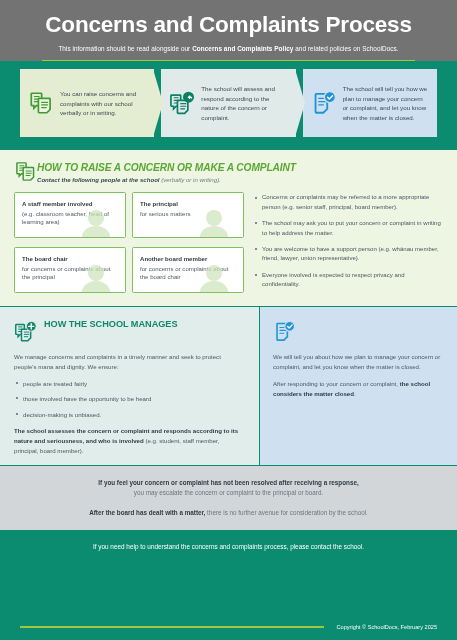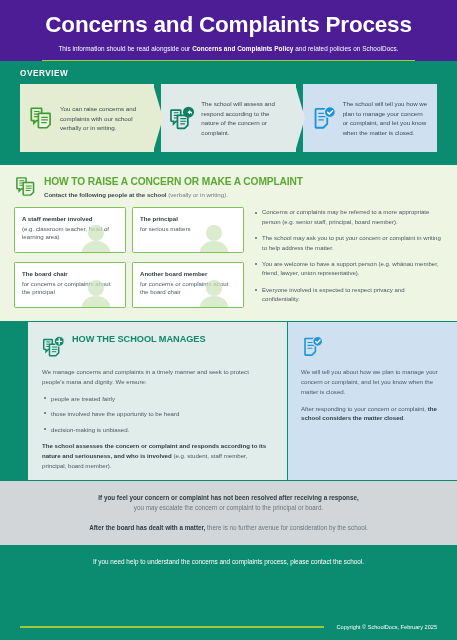--- a/index.html
+++ b/index.html
@@ -6,21 +6,21 @@
   html,body { width:457px; height:640px; }
   body {
     font-family:"Liberation Sans", sans-serif;
     background:#0b8b6f;
     color:#2f3b44;
     overflow:hidden;
   }
   .page { position:relative; width:457px; height:640px; display:flex; flex-direction:column; }
 
   
-  .header { background:#4c1d95; padding:12px 20px 0 20px; }
+  .header { background:#737373; padding:12px 20px 0 20px; }
   .header h1 {
     color:#ffffff;
     font-size:22.5px;
     font-weight:bold;
     text-align:center;
     letter-spacing:-0.2px;
     line-height:1.15;
   }
   .header .sub {
     color:#ffffff;
@@ -68,21 +68,21 @@
   .ov-icon { flex:0 0 auto; width:26px; height:26px; }
   .ov-icon svg { width:100%; height:100%; display:block; }
   .ov-text { font-size:6.2px; line-height:1.55; color:#3c4a52; }
 
   
   .raise {
     background:#eef5e3;
     padding:10px 14px 10px 14px;
     border-top:1.5px solid #0b8b6f;
   }
-  .raise-head { display:flex; align-items:center; gap:7px; margin-bottom:9px; }
+  .raise-head { display:flex; align-items:flex-end; margin-bottom:9px;font-style:italic; }
   .raise-head .hicon { flex:0 0 auto; width:23px; height:23px; }
   .raise-head .hicon svg { width:100%; height:100%; display:block; }
   .raise-title {
     color:#5aa832;
     font-size:10.2px;
     font-weight:bold;
     letter-spacing:-0.1px;
     line-height:1.15;
   }
   .raise-sub { font-size:6.1px; margin-top:3px; color:#3c4a52; }
@@ -127,21 +127,20 @@
     left:0; top:3.3px;
     width:2px; height:2px;
     background:#7b8a92;
   }
 
   
   .panels {
     display:flex;
     border-top:1.5px solid #0b8b6f;
     flex:0 0 auto;
-    margin-left:28px;
   }
   .panel-left {
     flex:0 0 260px;
     background:#e1edea;
     padding:12px 14px 10px 14px;
     border-right:1.5px solid #0b8b6f;
   }
   .panel-right {
     flex:1;
     background:#cfe0f0;
@@ -218,21 +217,20 @@
 
   <div class="header">
     <h1>Concerns and Complaints Process</h1>
     <div class="sub">
       <span>This information should be read alongside our </span><b>Concerns and Complaints Policy</b><span> and related policies on SchoolDocs.</span>
     </div>
     <div class="rule"></div>
   </div>
 
   <div class="overview">
-    <div class="overview-label">OVERVIEW</div>
     <div class="ov-row">
 
       <div class="ov-card c1">
         <span class="ov-icon">
           <svg viewBox="0 0 40 40">
             <path d="M6 5 h14 a1 1 0 0 1 1 1 v17 a1 1 0 0 1 -1 1 h-7 l-4 4 v-4 h-3 a1 1 0 0 1 -1 -1 v-17 a1 1 0 0 1 1 -1 z" fill="none" stroke="#3f9c35" stroke-width="2.6"></path>
             <path d="M10 10 h7 M10 14 h7 M10 18 h5" stroke="#3f9c35" stroke-width="1.8" stroke-linecap="round"></path>
             <path d="M17 13 h16 a1 1 0 0 1 1 1 v16 l-5 5 h-12 a1 1 0 0 1 -1 -1 v-20 a1 1 0 0 1 1 -1 z" fill="#eef5e3" stroke="#3f9c35" stroke-width="2.6"></path>
             <path d="M21 19 h9 M21 23 h9 M21 27 h7" stroke="#3f9c35" stroke-width="1.8" stroke-linecap="round"></path>
           </svg>

